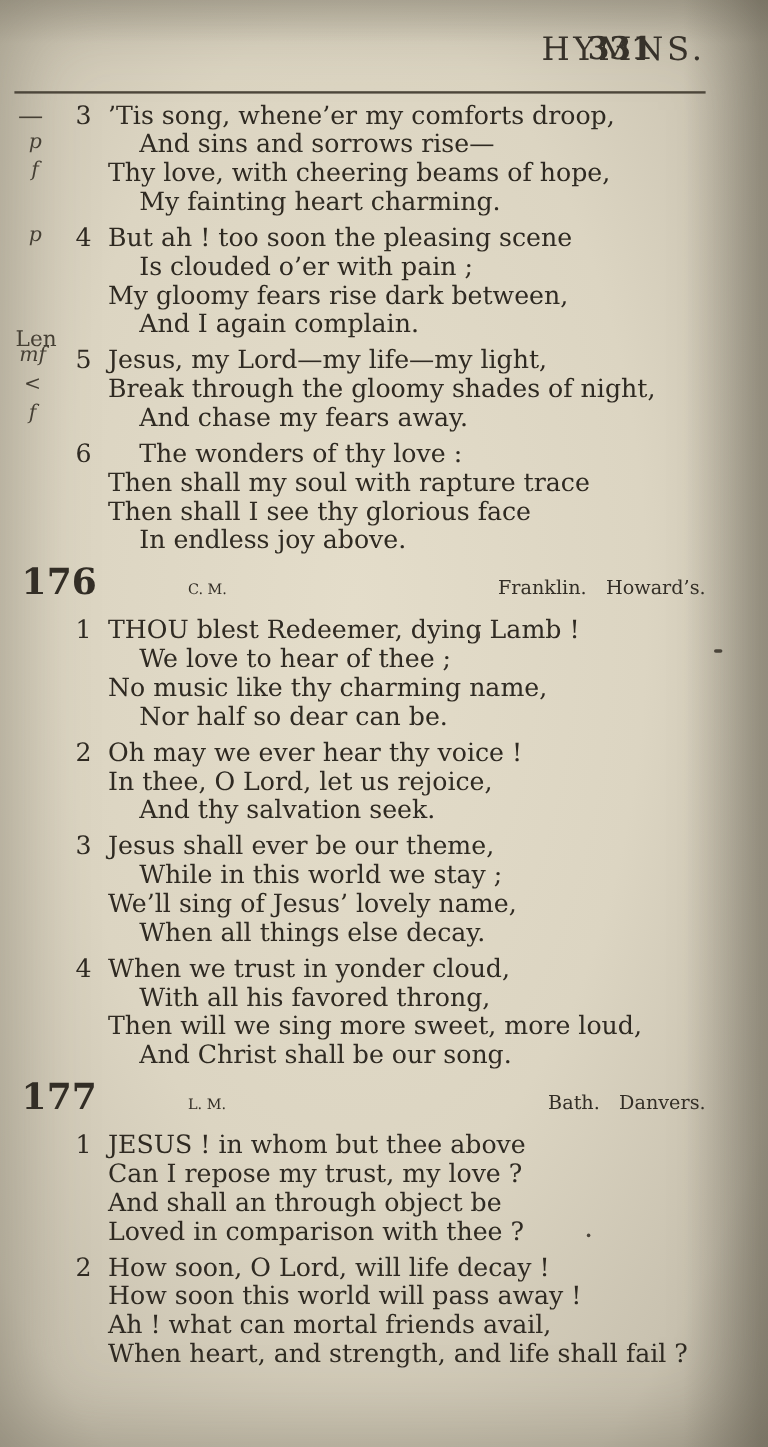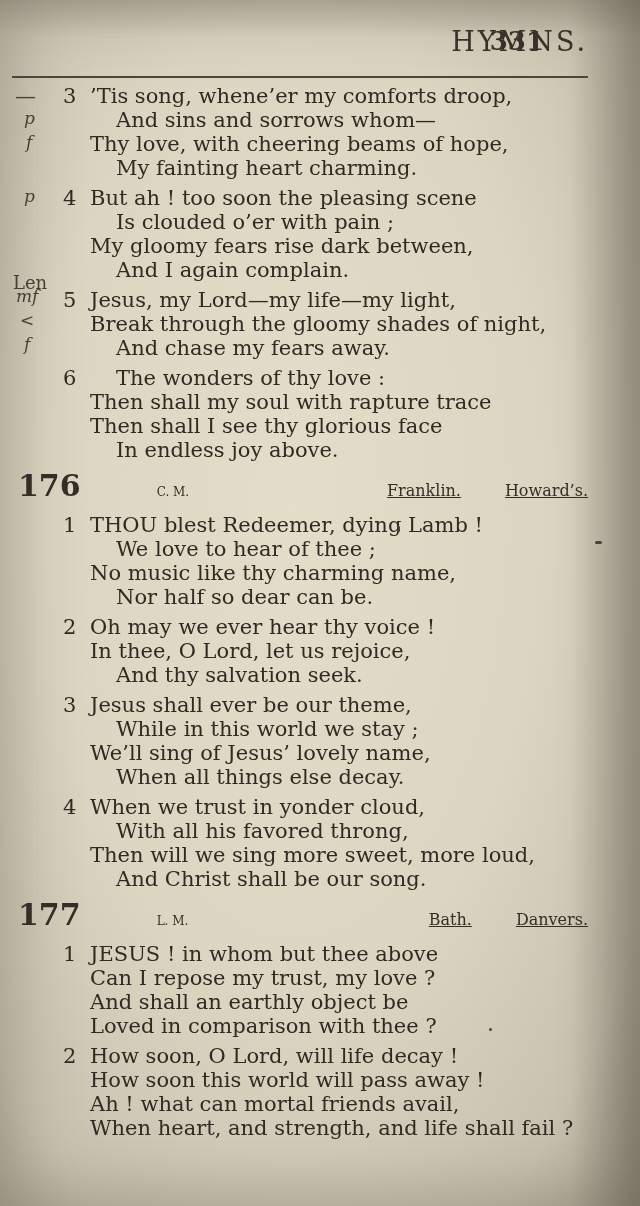--- a/index.html
+++ b/index.html
@@ -40,21 +40,21 @@
   .body{position:absolute;top:84px;left:90px;width:520px;}
   .stanza{position:relative;margin-bottom:6px;}
   .num{position:absolute;left:-27px;top:0;font-size:21px;color:#2f2a22;}
   .line{font-size:21px;line-height:24px;white-space:nowrap;}
   .ind{padding-left:26px;}
   
   .hymn-header{position:relative;height:40px;margin:3px 0 5px -72px;width:570px;
                display:flex;align-items:baseline;}
   .hymn-number{font-size:30px;font-weight:bold;color:#332e26;flex:none;}
   .hymn-meter{font-size:12px;margin-left:76px;flex:none;color:#332e26;}
-  .tunes{margin-left:auto;display:flex;gap:44px;font-size:16px;color:#332e26;text-decoration:underline;}
+  .tunes{margin-left:auto;display:flex;gap:16px;font-size:16px;color:#332e26;}
   
   .speck{position:absolute;background:#4a443a;border-radius:2px;}
   .sp1{left:595px;top:541px;width:7px;height:3px;}
   .sp2{left:489px;top:1028px;width:3px;height:3px;}
   .sp3{left:398px;top:526px;width:2px;height:6px;}
 </style>
 </head>
 <body>
 
 <div class="page">
@@ -72,21 +72,21 @@
   <span class="mk mk-len">Len</span>
   <span class="mk mk-mf">mf</span>
   <span class="mk mk-lt">&lt;</span>
   <span class="mk mk-f2">f</span>
 
   <div class="body">
 
     <div class="stanza">
       <span class="num">3</span>
       <div class="line">’Tis song, whene’er my comforts droop,</div>
-      <div class="line ind">And sins and sorrows whom—</div>
+      <div class="line ind">And sins and sorrows rise—</div>
       <div class="line">Thy love, with cheering beams of hope,</div>
       <div class="line ind">My fainting heart charming.</div>
     </div>
     <div class="stanza">
       <span class="num">4</span>
       <div class="line">But ah ! too soon the pleasing scene</div>
       <div class="line ind">Is clouded o’er with pain ;</div>
       <div class="line">My gloomy fears rise dark between,</div>
       <div class="line ind">And I again complain.</div>
     </div>
@@ -147,21 +147,21 @@
       <span class="tunes">
         <span>Bath.</span>
         <span>Danvers.</span>
       </span>
     </div>
 
     <div class="stanza">
       <span class="num">1</span>
       <div class="line">JESUS ! in whom but thee above</div>
       <div class="line">Can I repose my trust, my love ?</div>
-      <div class="line">And shall an earthly object be</div>
+      <div class="line">And shall an through object be</div>
       <div class="line">Loved in comparison with thee ?</div>
     </div>
     <div class="stanza">
       <span class="num">2</span>
       <div class="line">How soon, O Lord, will life decay !</div>
       <div class="line">How soon this world will pass away !</div>
       <div class="line">Ah ! what can mortal friends avail,</div>
       <div class="line">When heart, and strength, and life shall fail ?</div>
     </div>
 

